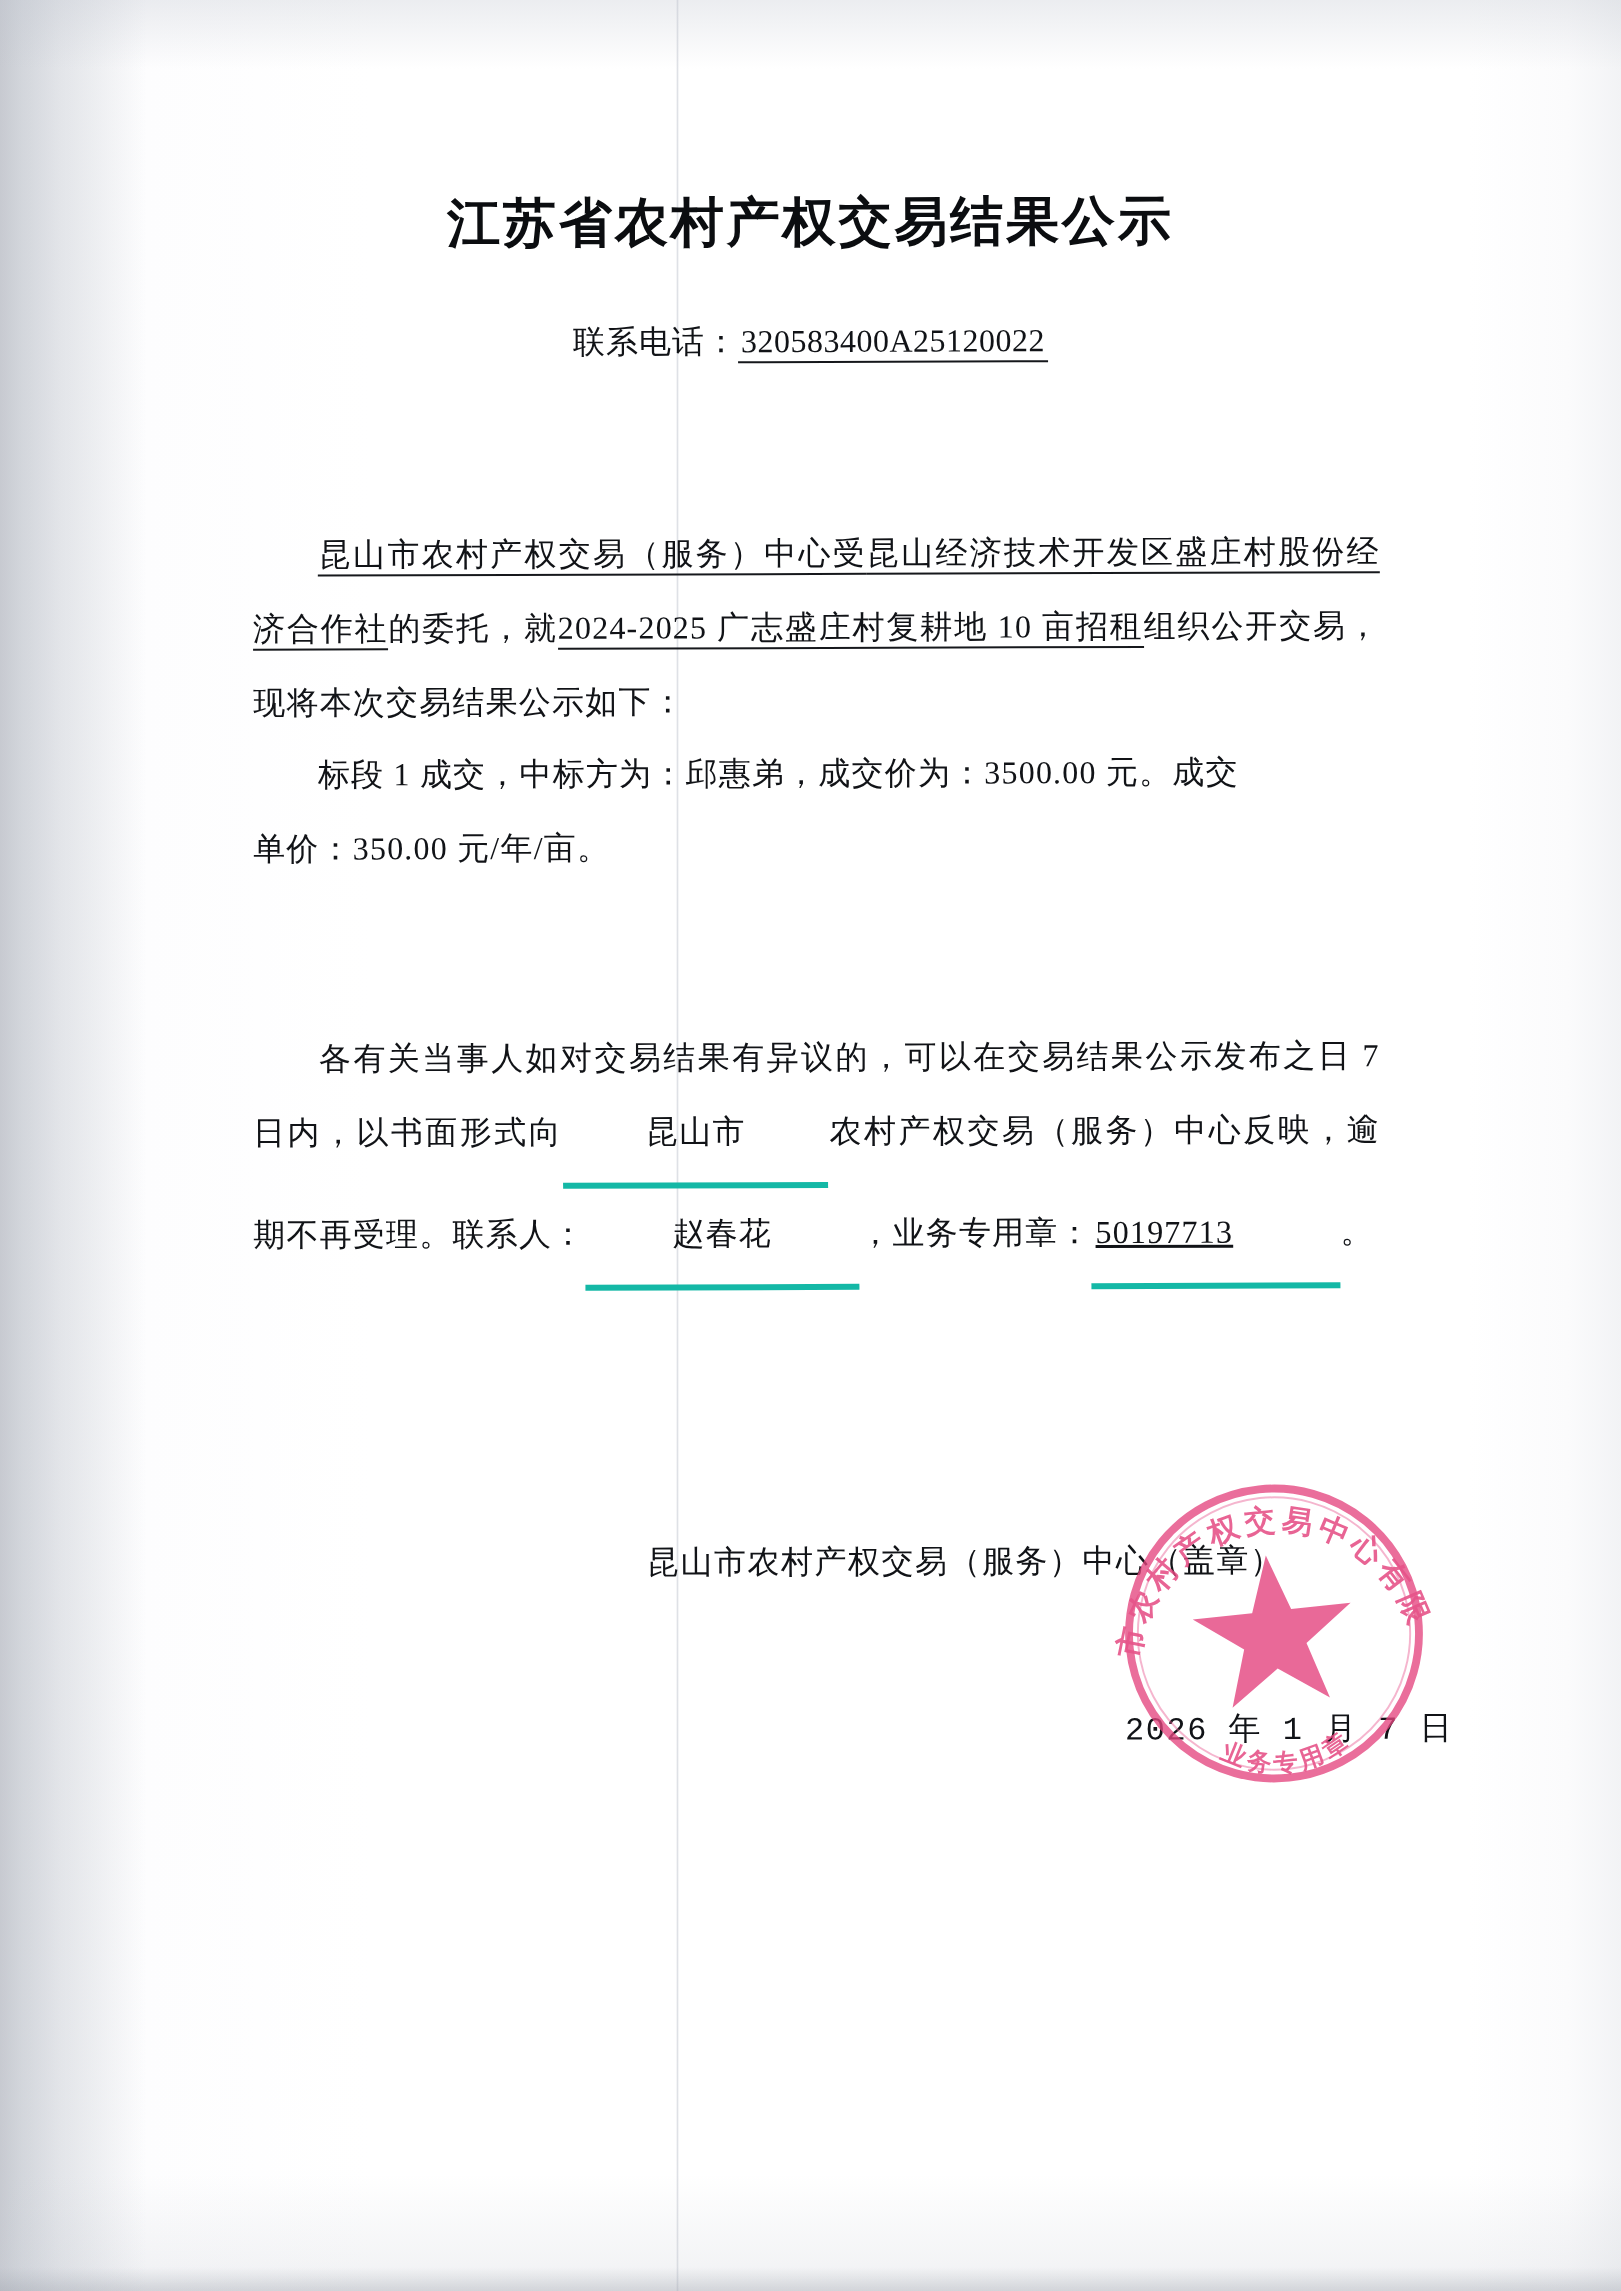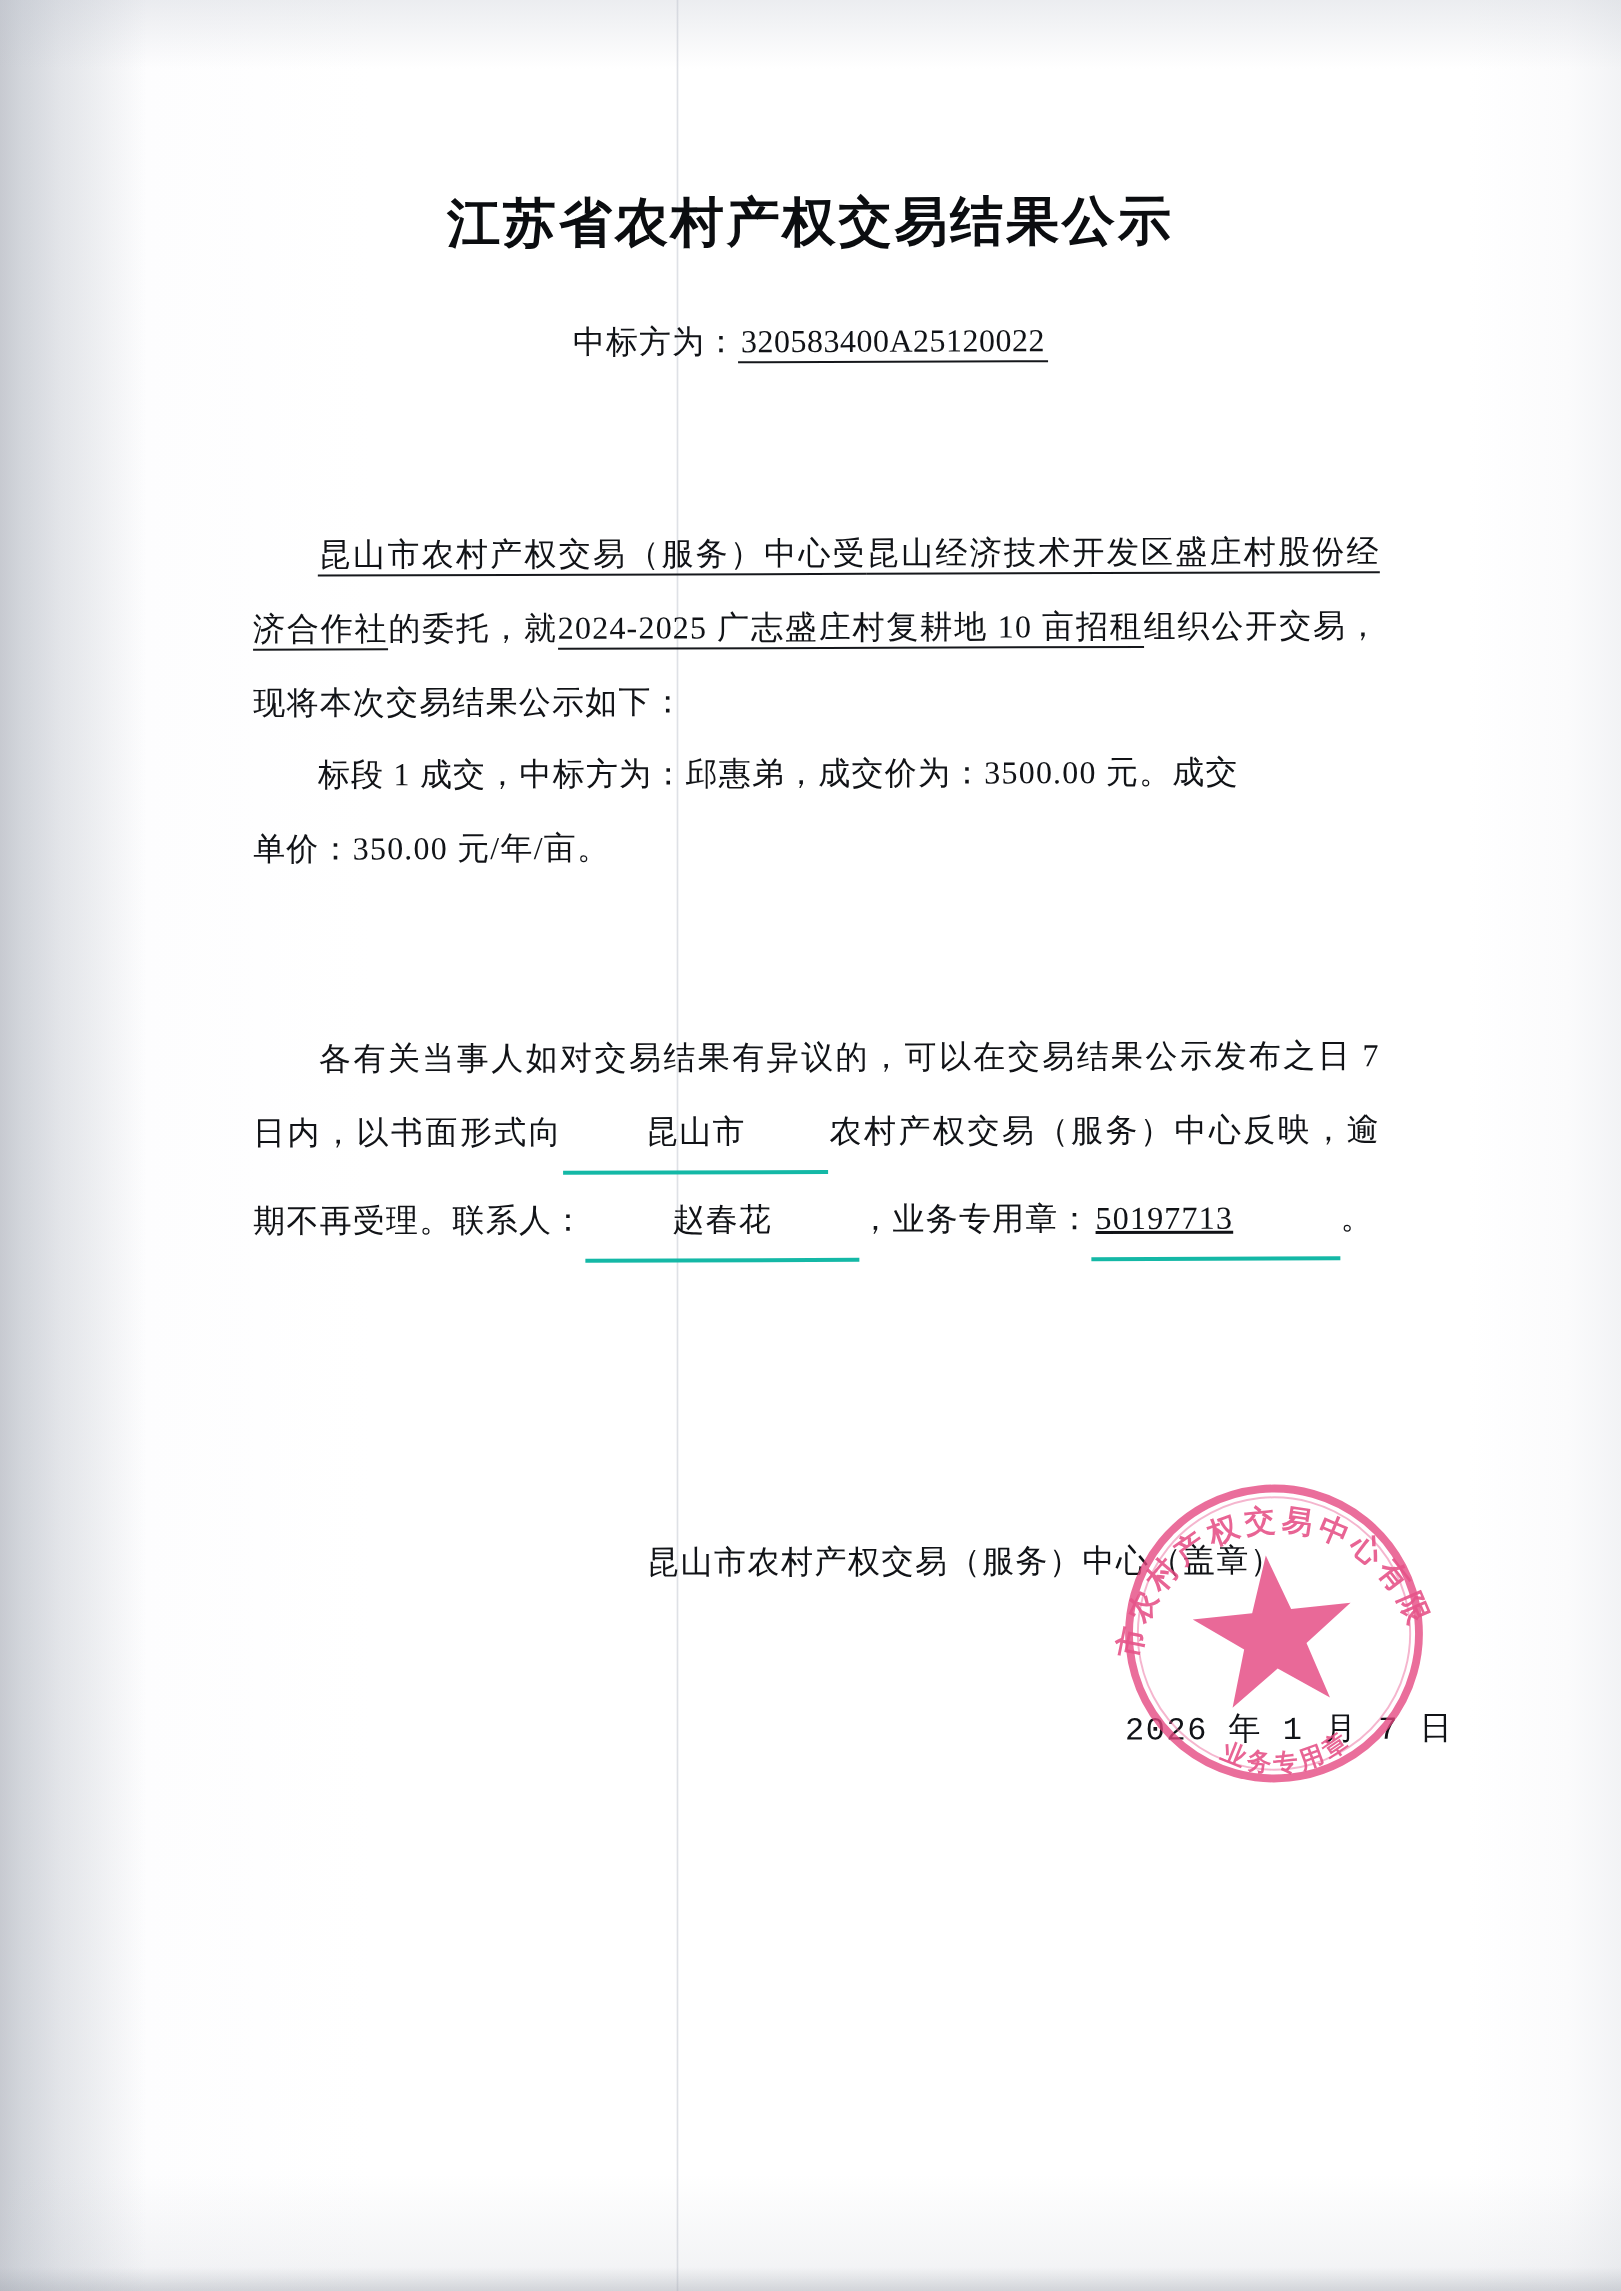--- a/index.html
+++ b/index.html
@@ -109,23 +109,23 @@
   #para-3 { top: 1014px; }
 
   .indent { display: inline-block; width: 65px; }
 
   .u {
     border-bottom: 2px solid #16181c;
     padding-bottom: 2px;
   }
   .blank-u {
     display: inline-block;
-    border-bottom: 4px solid #14b8a6;
+    border-bottom: 6px solid #14b8a6;
     text-align: center;
-    padding-bottom: 2px;
+    padding-bottom: 14px;
   }
   .blank-city { width: 265px; }
   .blank-person { width: 274px; margin-top: 8px; }
   .blank-phone { width: 245px; text-align: left; padding-left: 3.9px; text-decoration: underline; }
 
   
   .sign-org {
     position: absolute;
     top: 1534px;
     left: 647px;
@@ -163,21 +163,21 @@
 <div class="scan-shade-top"></div>
 <div class="scan-shade-bottom"></div>
 <div class="scan-fold"></div>
 <div class="scan-edge-bottom"></div>
 
 <div class="doc">
 
   <div class="title">江苏省农村产权交易结果公示</div>
 
   <div class="project-line">
-    <span>中标方为：</span><span class="project-no">320583400A25120022</span>
+    <span>联系电话：</span><span class="project-no">320583400A25120022</span>
   </div>
 
   <div class="body-block" id="para-1">
     <span class="indent"></span><span class="u">昆山市农村产权交易（服务）中心受</span><span class="u">昆山经济技术开发区盛庄村股份经济合作社</span><span>的委托，就</span><span class="u">2024-2025 广志盛庄村复耕地 10 亩招租</span><span>组织公开交易，现将本次交易结果公示如下：</span>
   </div>
 
   <div class="body-block" id="para-2">
     <span class="indent"></span><span>标段 1 成交，中标方为：邱惠弟，成交价为：3500.00 元。成交</span><br>
     <span>单价：350.00 元/年/亩。</span>
   </div>

